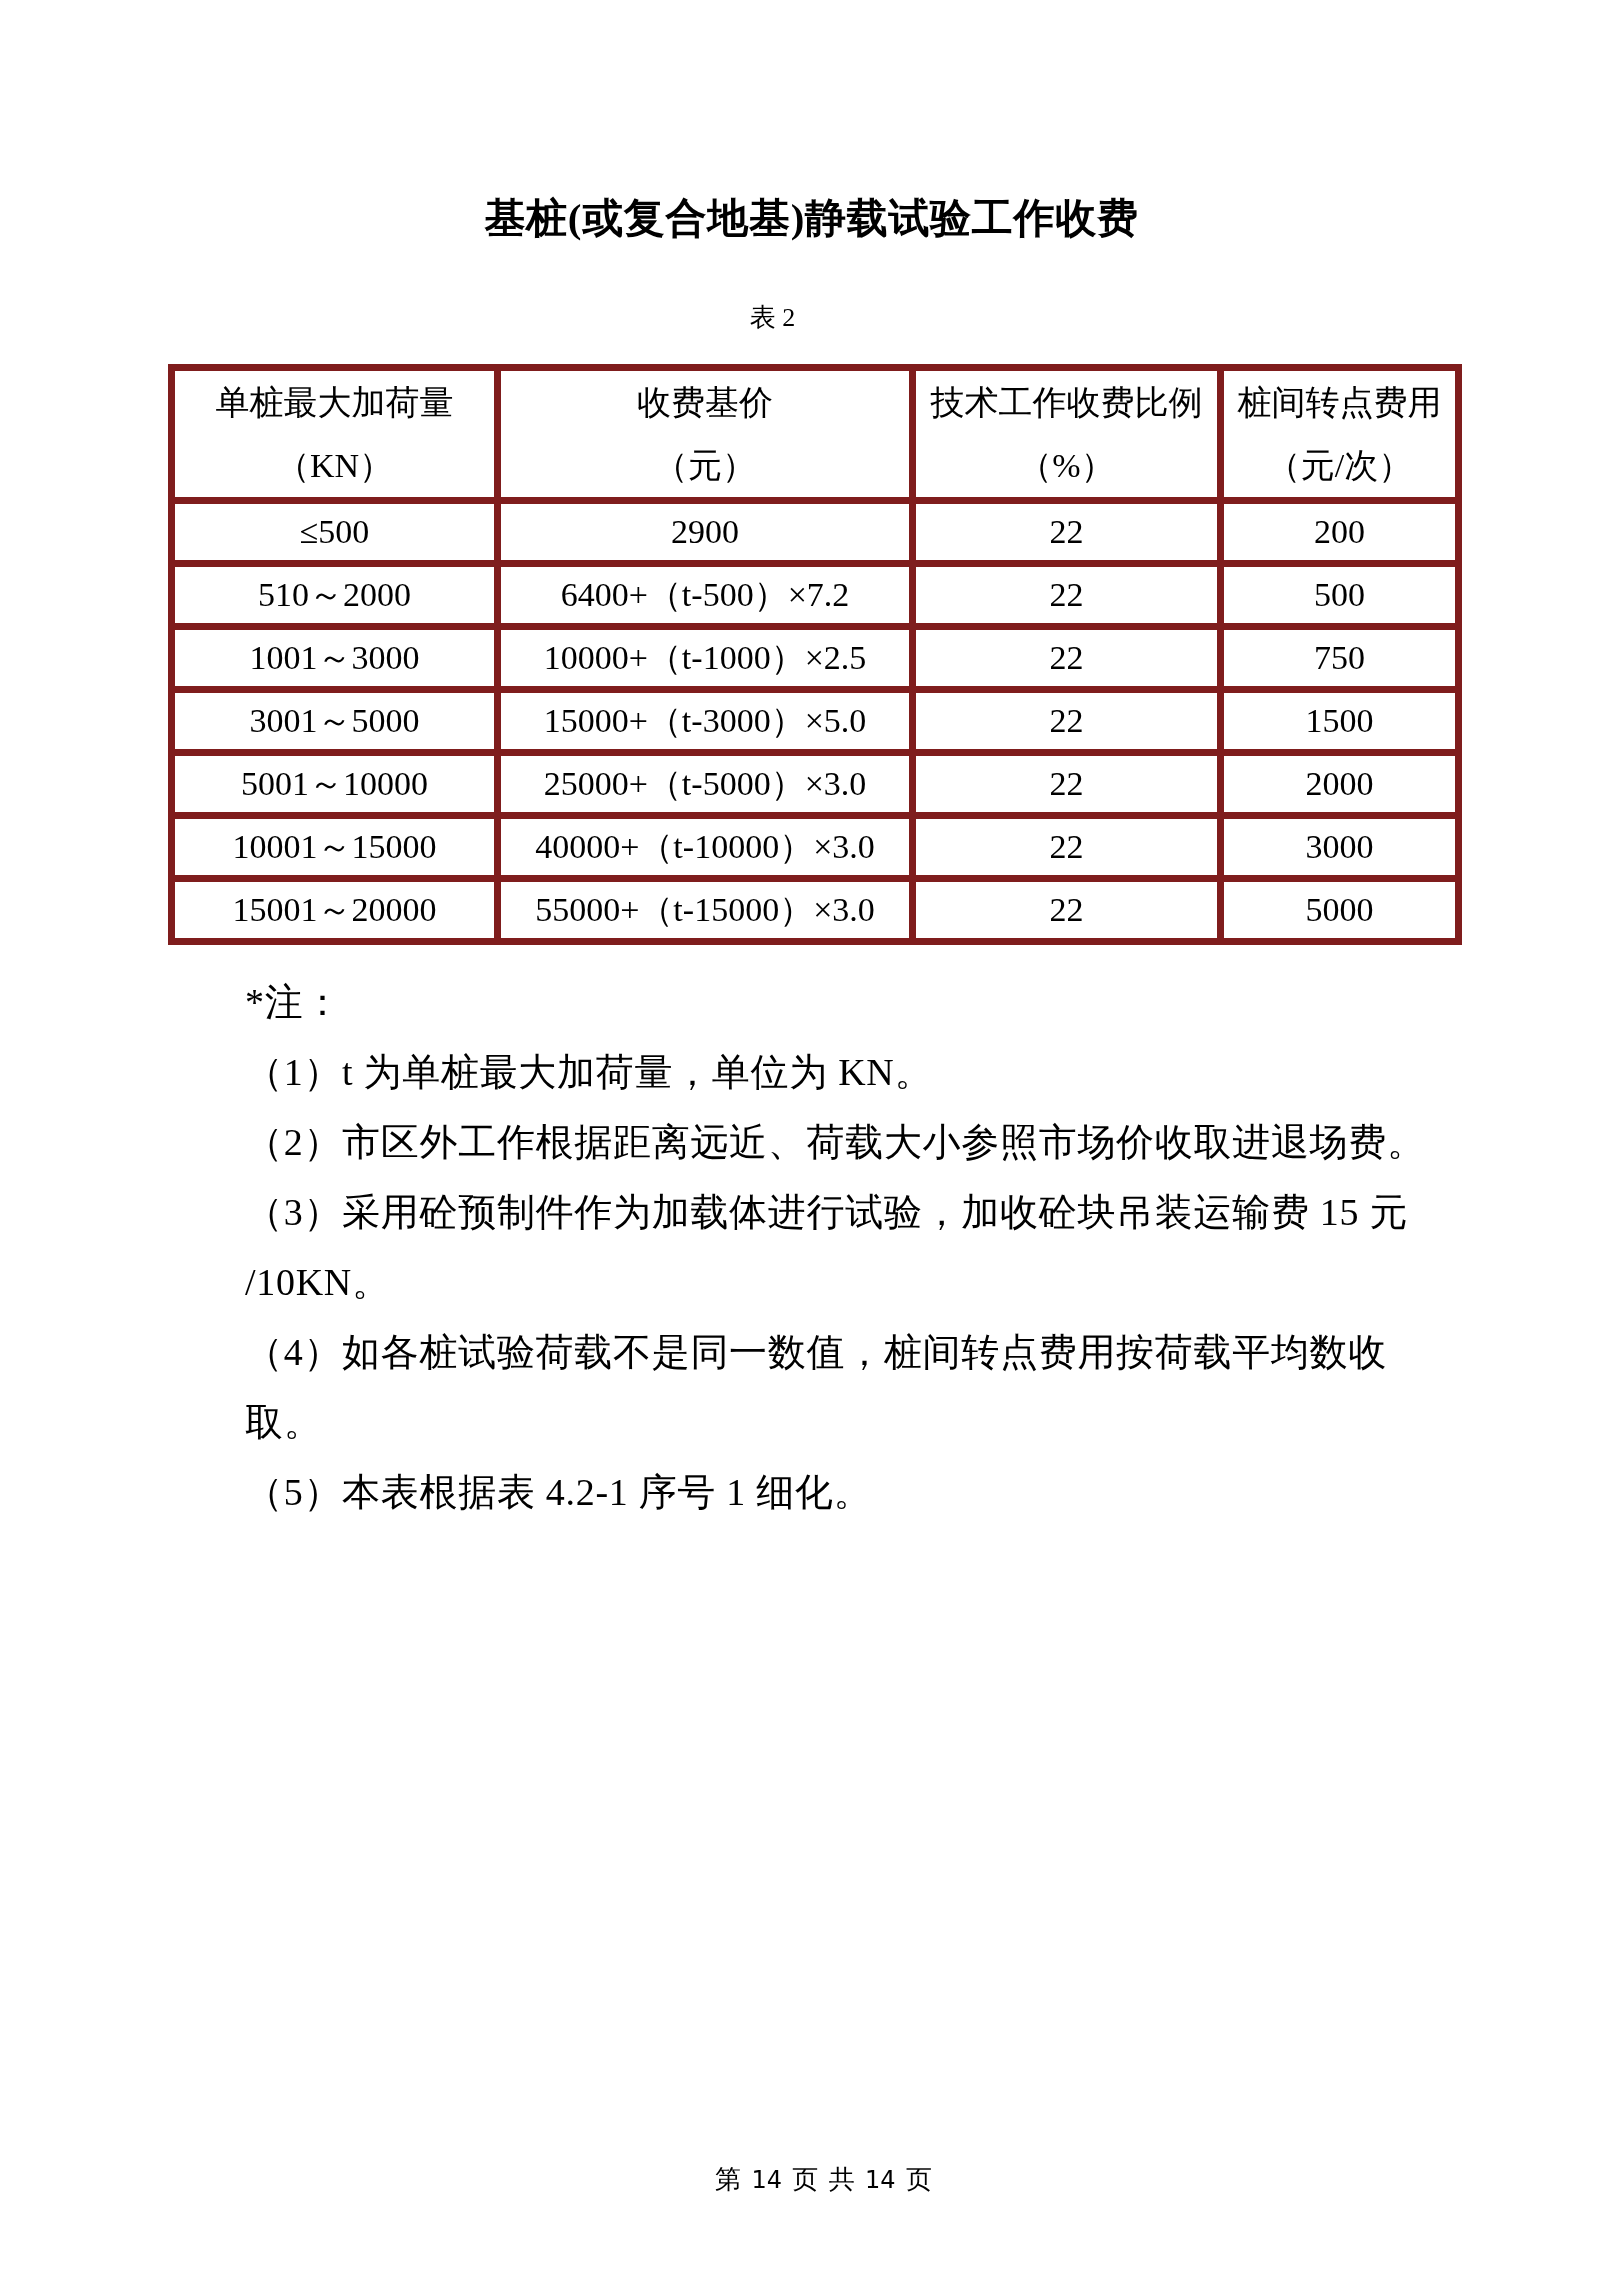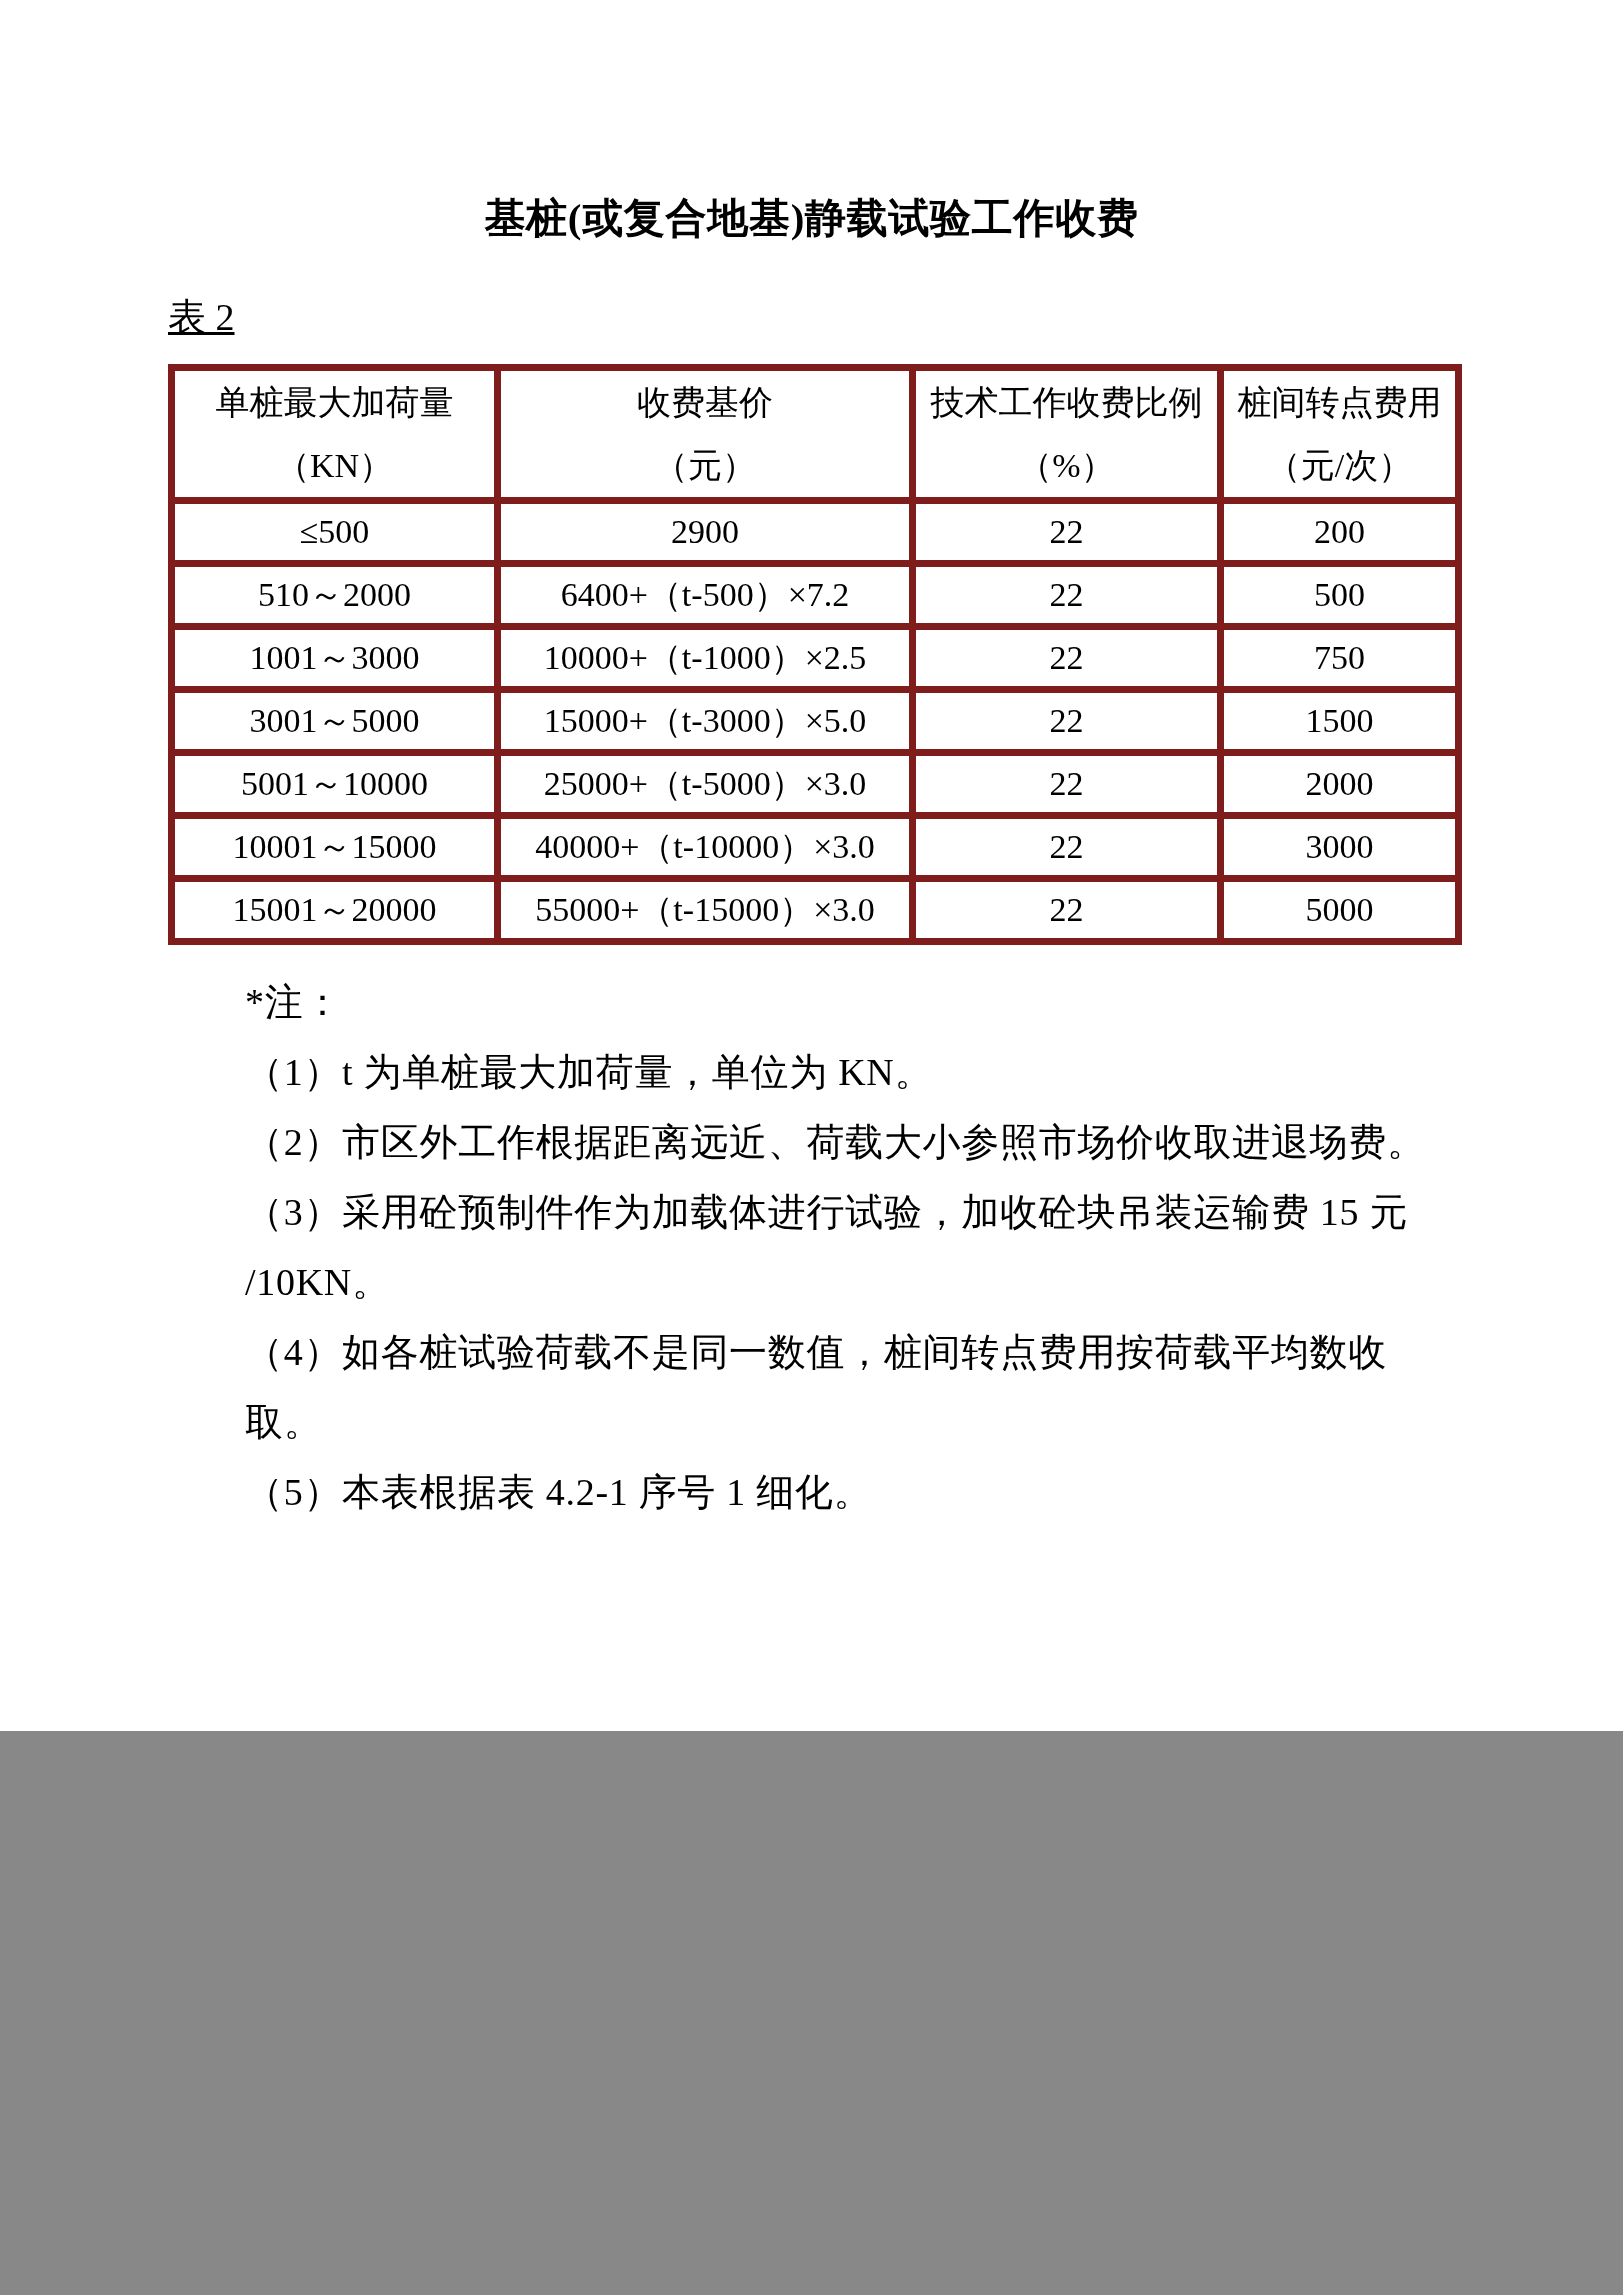--- a/index.html
+++ b/index.html
@@ -1,21 +1,21 @@
 <!DOCTYPE html>
 <html style="font-size:10.5px"><head>
 <meta charset="utf-8">
 <style>
   html, body { margin: 0; padding: 0; background: #888; }
   * { box-sizing: border-box; }
 
   .page {
     position: relative;
     width: 1623px;
-    height: 1731px;
+    height: 2295px;
     margin: 0 auto;
     background: #ffffff;
     color: #000000;
     font-family: "Liberation Serif", "DejaVu Serif", serif;
     overflow: hidden;
   }
 
   .doc-title {
     position: absolute;
     top: 194px;
@@ -27,25 +27,24 @@
     font-weight: bold;
     letter-spacing: 0.7px;
     white-space: nowrap;
   }
 
   .table-label {
     position: absolute;
     top: 294px;
     left: 168px;
     width: 1286px;
-    text-align: left;
+    text-align: center;
     padding-right: 77px;
-    font-size: 38px;
+    font-size: 26px;
     line-height: 47px;
-    text-decoration: underline;
   }
 
   table.fee-table {
     position: absolute;
     top: 364px;
     left: 168px;
     width: 1286px;
     border-collapse: collapse;
     table-layout: fixed;
   }

